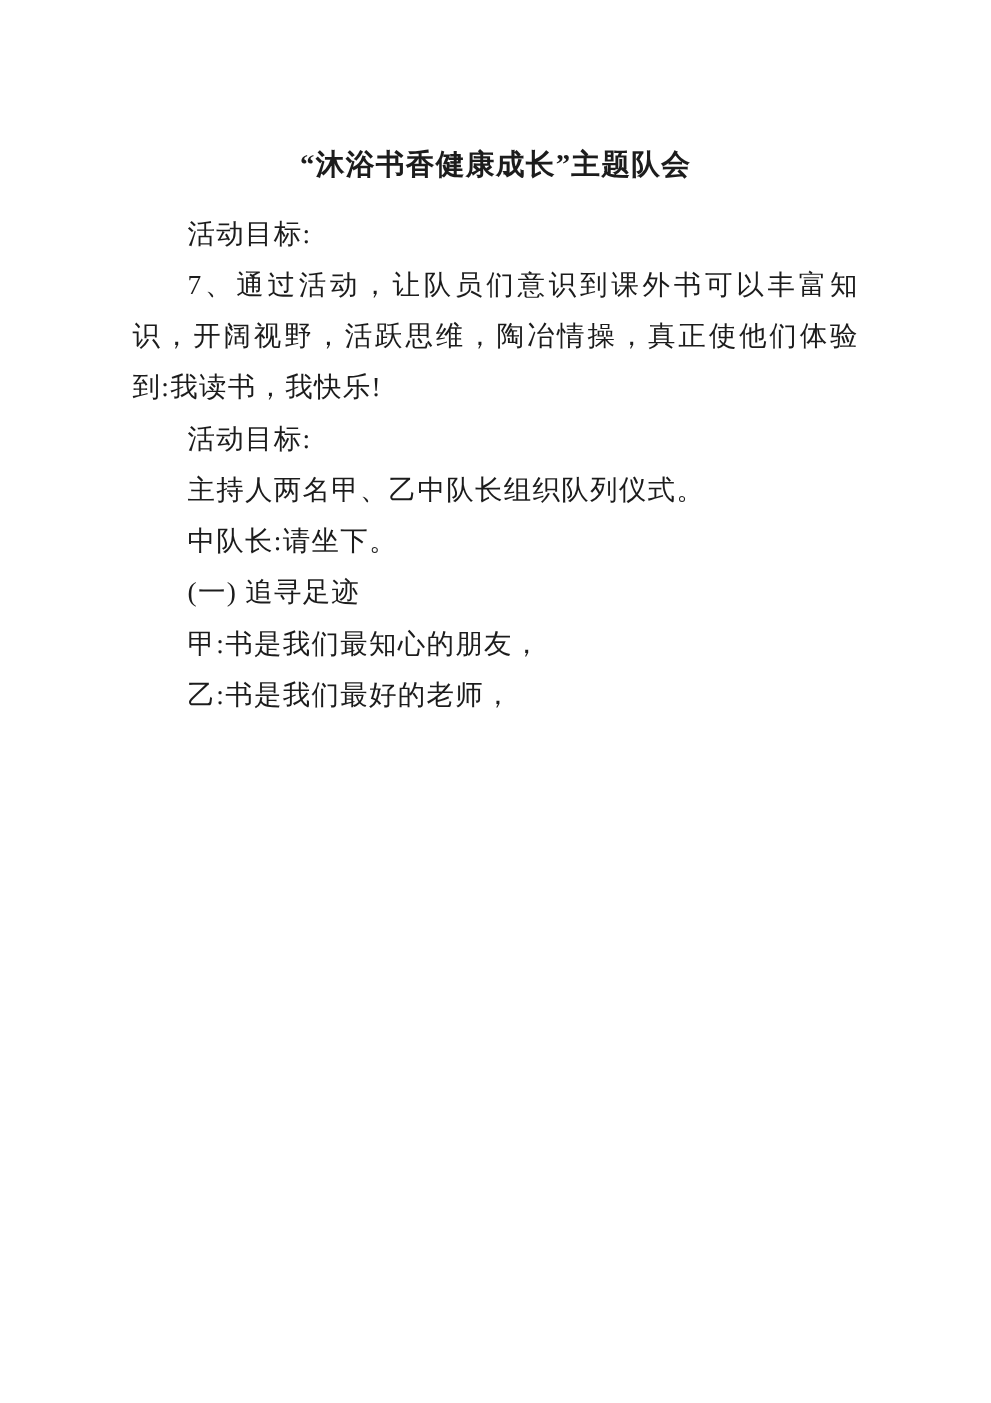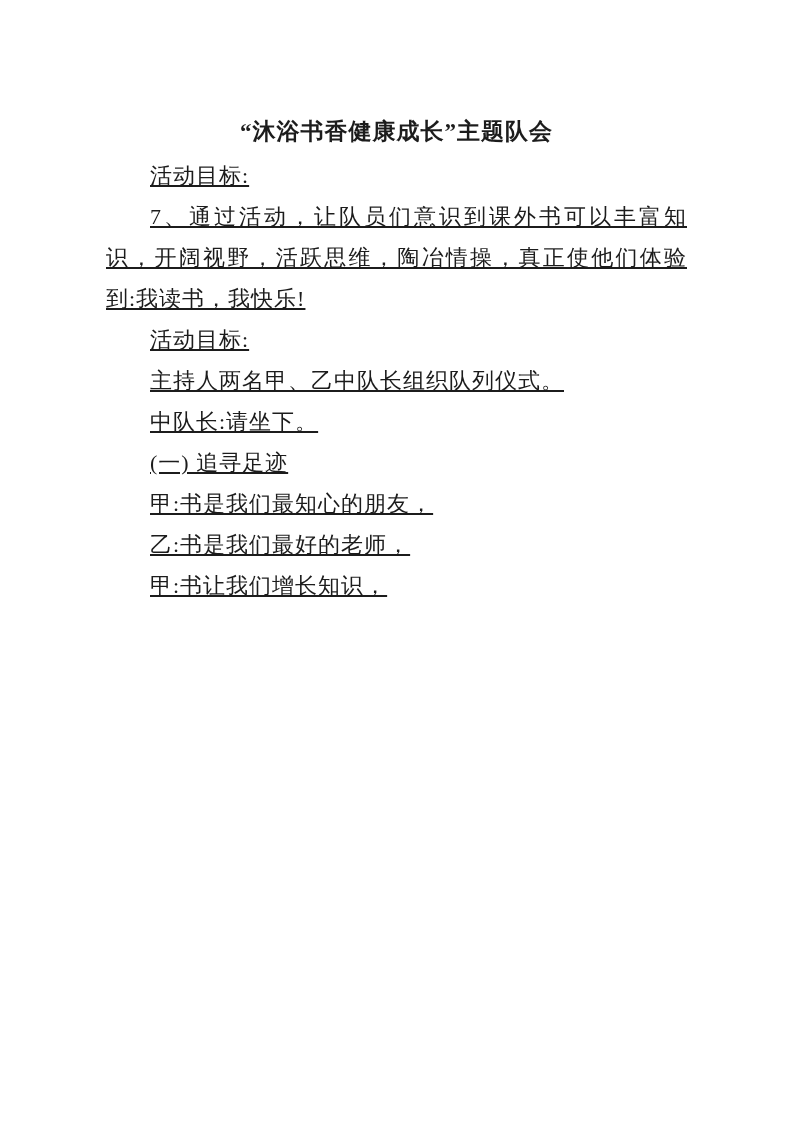--- a/index.html
+++ b/index.html
@@ -13,47 +13,45 @@
     height: 1122px;
     margin: 0 auto;
     background: #ffffff;
     box-sizing: border-box;
     padding: 112px 106px 0 106px;
     overflow: hidden;
     font-family: "Liberation Serif", "DejaVu Serif", serif;
     color: #1c1c1c;
   }
   .doc-title {
-    margin: 0 0 3px 0;
+    margin: 0 0 14px 0;
     font-size: 23px;
     font-weight: bold;
     line-height: 40px;
     text-align: center;
     letter-spacing: 1px;
     white-space: nowrap;
   }
   .doc-body p {
     margin: 0;
     font-size: 22px;
     line-height: 41px;
     text-align: justify;
     text-indent: 2em;
     letter-spacing: 1px;
-    text-decoration: underline;
   }
 </style>
 </head>
 <body>
 
 <div class="page">
   <h1 class="doc-title">“沐浴书香健康成长”主题队会</h1>
   <div class="doc-body">
       <p>活动目标:</p>
       <p>7、通过活动，让队员们意识到课外书可以丰富知识，开阔视野，活跃思维，陶冶情操，真正使他们体验到:我读书，我快乐!</p>
       <p>活动目标:</p>
       <p>主持人两名甲、乙中队长组织队列仪式。</p>
       <p>中队长:请坐下。</p>
       <p>(一) 追寻足迹</p>
       <p>甲:书是我们最知心的朋友，</p>
       <p>乙:书是我们最好的老师，</p>
-      <p>甲:书让我们增长知识，</p>
     </div>
 </div>
 
 </body></html>

